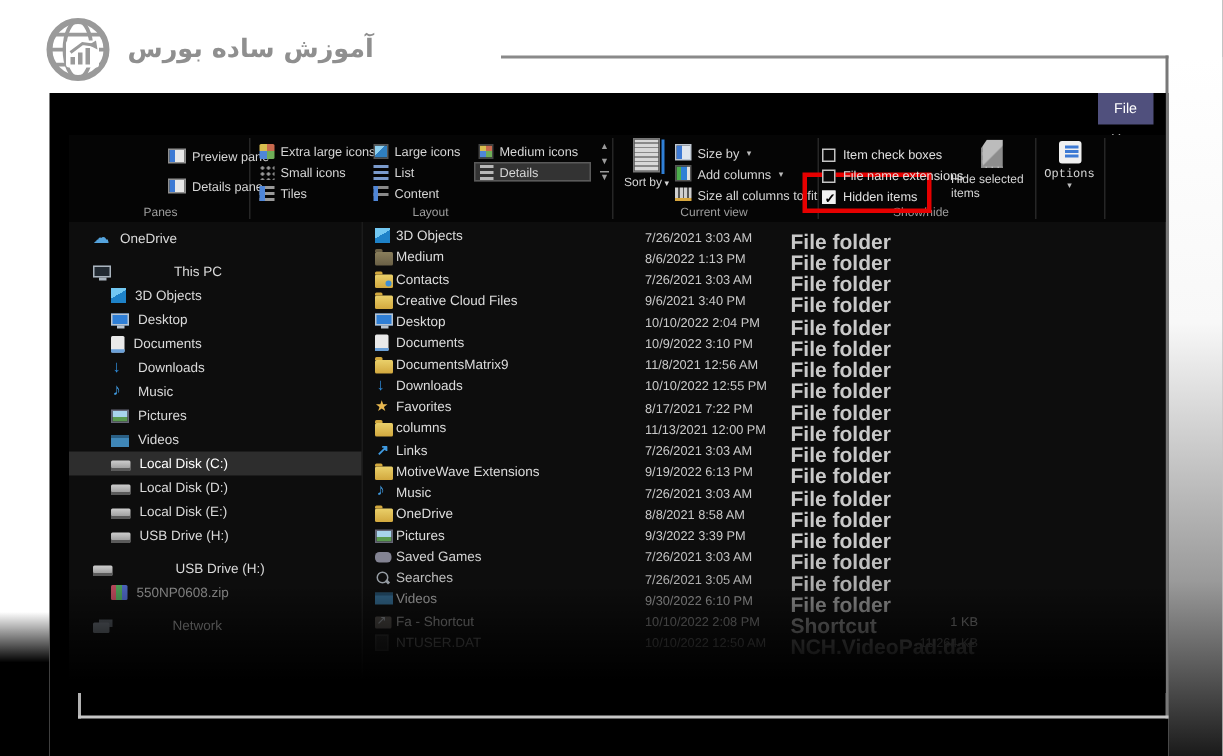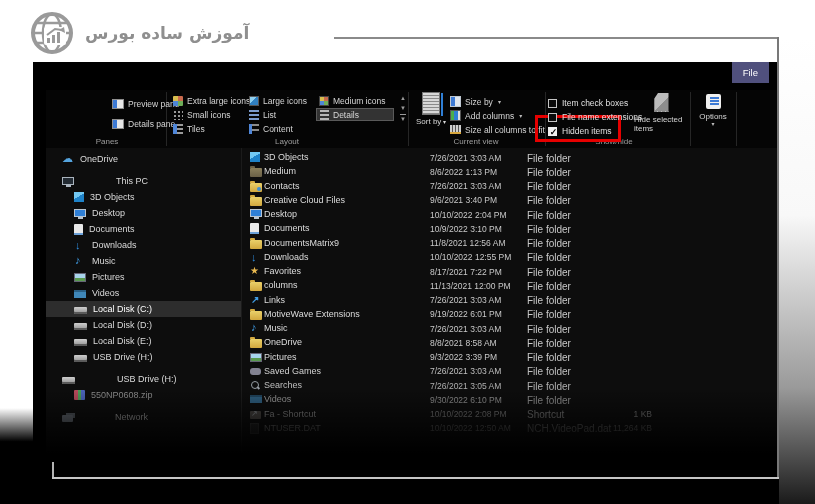--- a/index.html
+++ b/index.html
@@ -106,39 +106,39 @@
               background:linear-gradient(135deg,#bcbcbc 0 55%,#8d8d8d 55%);
               clip-path:polygon(30% 0, 100% 0, 100% 100%, 0 100%, 0 35%);
               border-left:1px dashed #888; border-bottom:1px dashed #888; }
   .hide-lbl { font-size:8px; color:#d6d6d6; line-height:9px; text-align:left; margin-top:3px; }
 
   .btn-options { position:absolute; left:648px; top:1px; width:38px; height:46px; display:flex;
                  flex-direction:column; align-items:center; }
   .opt-ico { width:15px; height:15px; margin-top:3px; background:#f0f0f0; border-radius:2px;
              padding:2px 2px 2px 4px; }
   .opt-ico i { display:block; height:2px; margin:1px 0; background:#3d7ad4; }
-  .opt-lbl { font-size:8px; color:#d6d6d6; margin-top:3px; }
+  .opt-lbl { font-size:8px; color:#d6d6d6; margin-top:3px;font-family:Liberation Mono, monospace; }
   .opt-car { font-size:6px; color:#bbb; line-height:6px; }
 
   
   .winbody { display:flex; height:314px; }
   .sidebar { width:196px; padding-top:3px; border-right:1px solid #1b1b1b; }
   .srow { height:16px; display:flex; align-items:center; gap:6px; font-size:9px; color:#dadada; }
   .srow.lvl0 { padding-left:16px; }
   .srow.lvl1 { padding-left:28px; }
   .srow.gap  { margin-top:6px;gap:42px; }
   .srow.sel  { background:#2d2d2d; color:#fff; }
   .srow.dim  { color:#8a8a8a; }
 
   .filelist { flex:1; padding-top:3px; position:relative; }
   .frow { position:relative; height:14.25px; font-size:9px; color:#dcdcdc; }
   .frow .i    { position:absolute; left:8px;  top:1px; }
   .frow .fname{ position:absolute; left:22px; top:1px; }
   .frow .fdate{ position:absolute; left:188px;top:1.5px; font-size:8.5px; color:#c9c9c9; }
-  .frow .ftype{ position:absolute; left:285px;top:1.5px; font-size:10px; color:#c9c9c9; }
+  .frow .ftype{ position:absolute; left:285px;top:1.5px; font-size:14px; color:#c9c9c9;font-weight:bold; }
   .frow .fsize{ position:absolute; left:330px;top:1.5px; width:80px; text-align:right; font-size:8.5px; color:#c9c9c9; }
 
   
   .i { display:inline-block; width:12px; height:11px; position:relative; flex:none; }
   .i-cube { background:linear-gradient(150deg,#72c8f2 0 45%,#1e82c8 45%); width:10px; height:10px; }
   .i-folder, .i-contacts { width:12px; height:9px; margin-top:2px; border-radius:1px;
       background:linear-gradient(180deg,#ead06a,#d2a83e); }
   .i-folder::before, .i-contacts::before, .i-folder-dim::before {
       content:""; position:absolute; left:0; top:-2px; width:5px; height:2px;
       background:#d2a83e; border-radius:1px 1px 0 0; }
@@ -465,21 +465,21 @@
           <div class="frow">
             <span class="i i-link"></span>
             <span class="fname">Links</span>
             <span class="fdate">7/26/2021 3:03 AM</span>
             <span class="ftype">File folder</span>
             <span class="fsize"></span>
           </div>
           <div class="frow">
             <span class="i i-folder"></span>
             <span class="fname">MotiveWave Extensions</span>
-            <span class="fdate">9/19/2022 6:01 PM</span>
+            <span class="fdate">9/19/2022 6:13 PM</span>
             <span class="ftype">File folder</span>
             <span class="fsize"></span>
           </div>
           <div class="frow">
             <span class="i i-note"></span>
             <span class="fname">Music</span>
             <span class="fdate">7/26/2021 3:03 AM</span>
             <span class="ftype">File folder</span>
             <span class="fsize"></span>
           </div>

